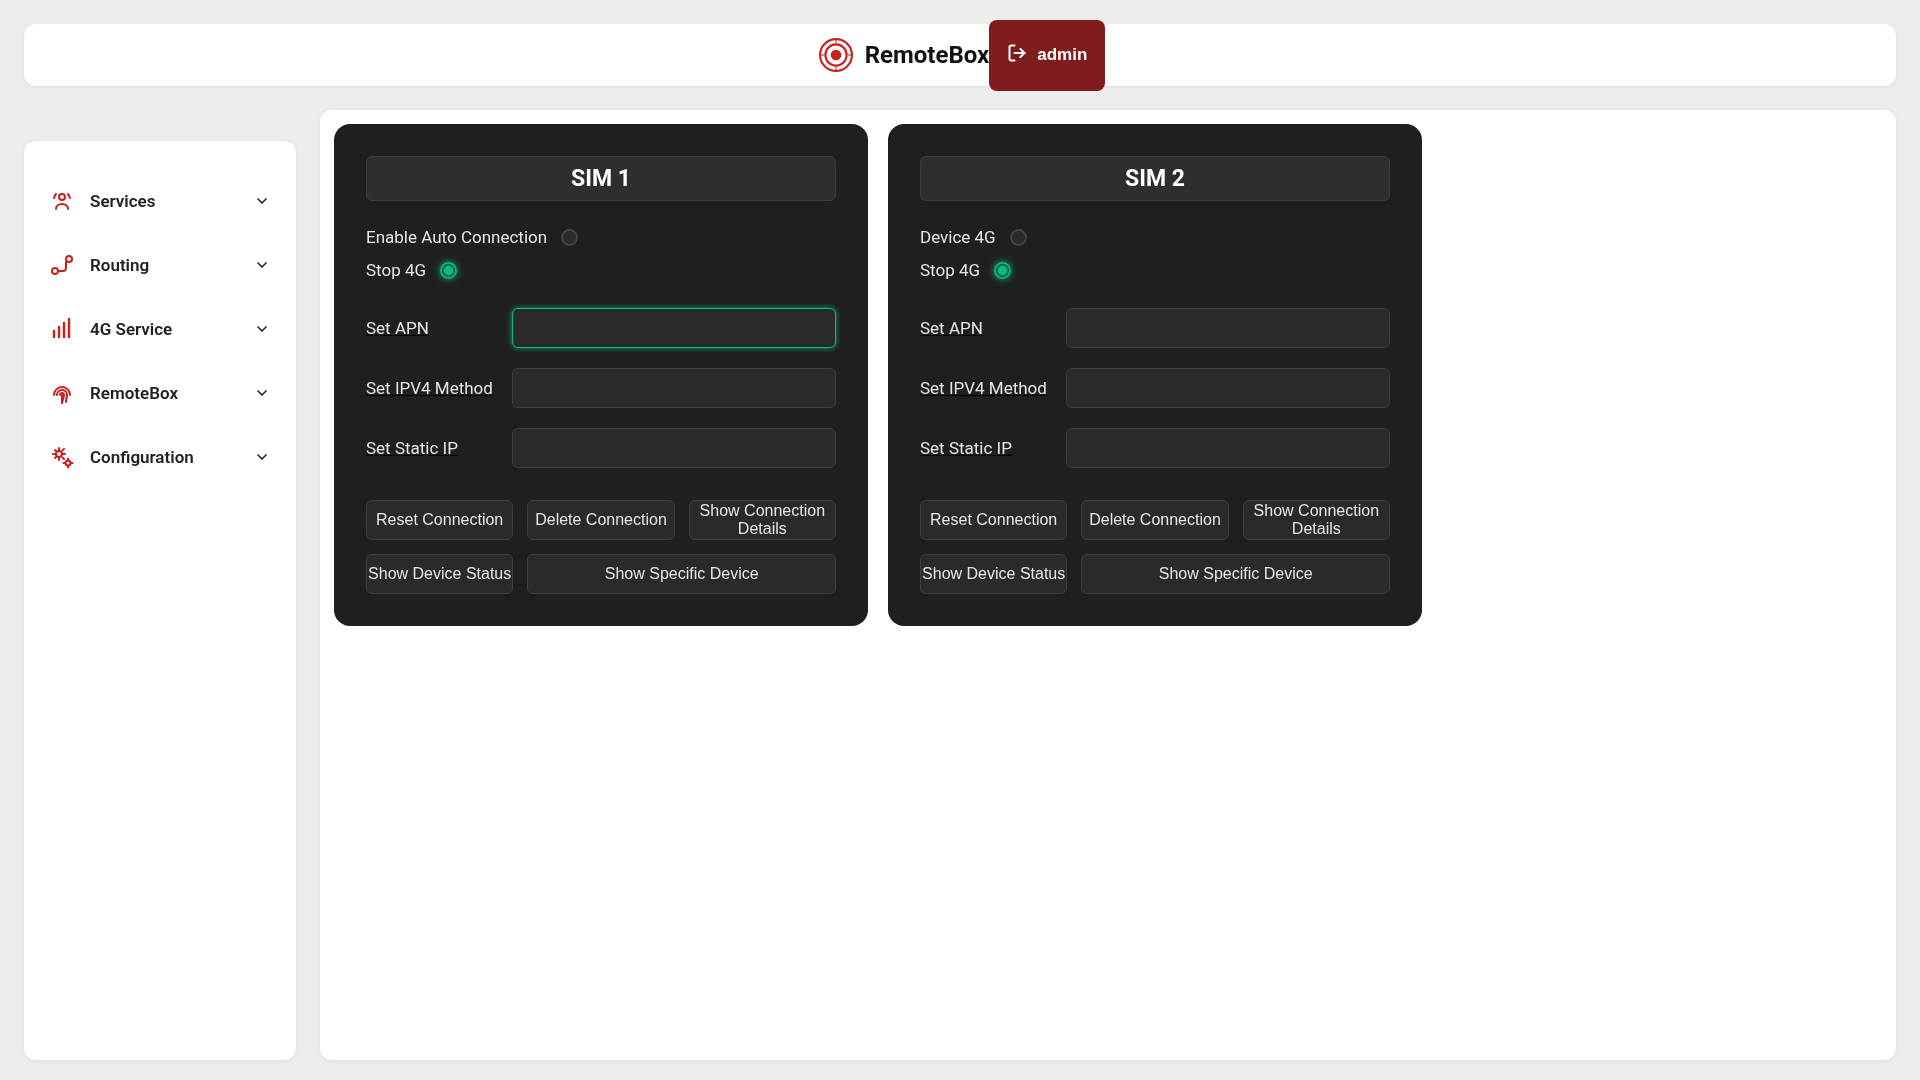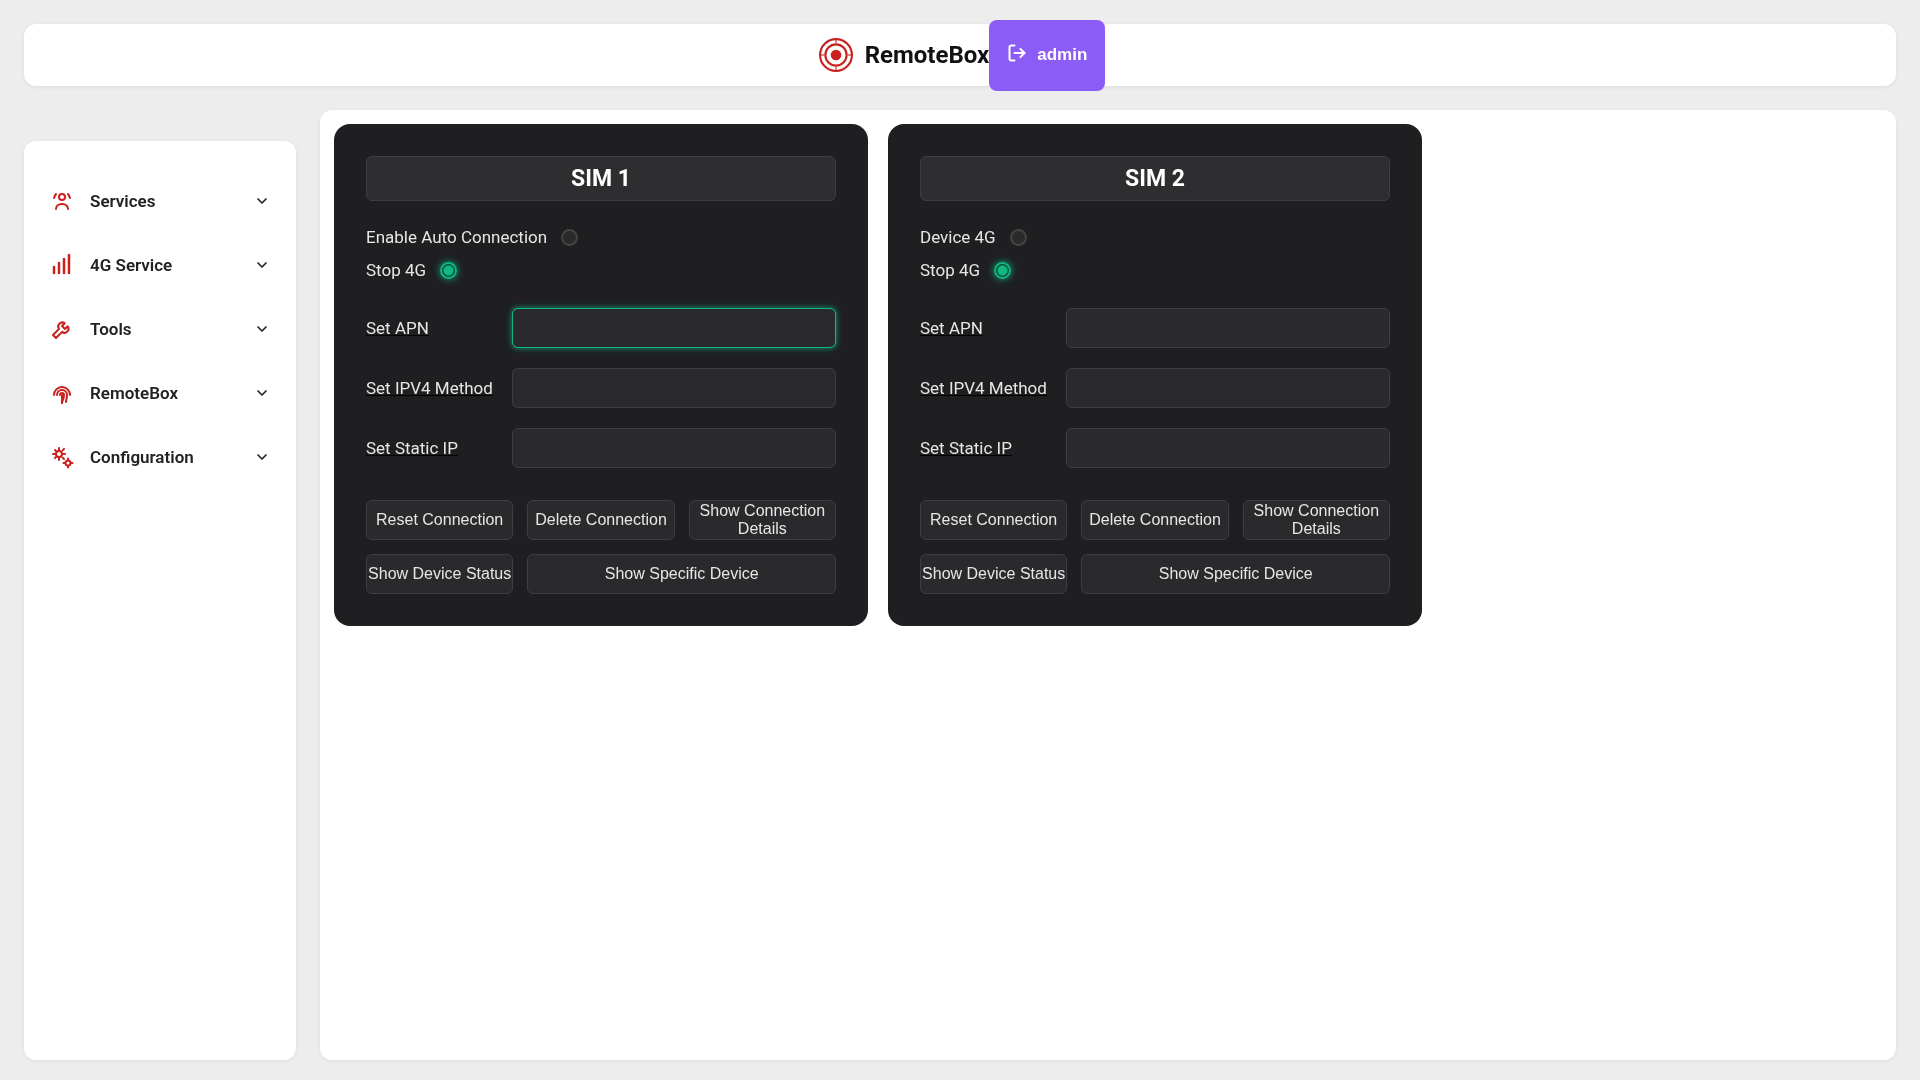--- a/index.html
+++ b/index.html
@@ -23,21 +23,21 @@
       margin-bottom: 24px;
     }
     .brand { display: flex; align-items: center; gap: 12px; }
     .logo {
       width: 34px; height: 34px;
       border-radius: 50%;
       display: inline-flex; align-items: center; justify-content: center;
     }
     .brand-name { font-size: 24px; font-weight: 700; color: #111; }
     .admin-btn {
-      background: #8b5cf6;
+      background: #7f1d1d;
       color: #fff;
       border: none;
       border-radius: 8px;
       font-size: 17px;
       font-weight: 600;
       padding: 23px 18px;
       display: flex; align-items: center; gap: 10px;
       cursor: pointer;
     }
     .workspace { display: flex; gap: 24px; height: 950px; }
@@ -181,47 +181,49 @@
             <path d="M4 9a10 10 0 0 1 2-4"></path>
             <path d="M20 9a10 10 0 0 0-2-4"></path>
           </svg>
       </span>
       <span class="nav-label">Services</span>
       <span class="chevron"><svg viewBox="0 0 24 24" width="16" height="16" fill="none" stroke="currentColor" stroke-width="2.5" stroke-linecap="round" stroke-linejoin="round">
             <polyline points="6 9 12 15 18 9"></polyline>
           </svg></span>
     </div>
 
+    <div class="nav-item">
+      <span class="nav-icon">
+        <svg viewBox="0 0 24 24" width="24" height="24" fill="none" stroke="currentColor" stroke-width="2" stroke-linecap="round">
+            <circle cx="5" cy="18" r="3"></circle>
+            <circle cx="19" cy="6" r="3"></circle>
+            <path d="M8 18h5a3 3 0 0 0 3-3V9"></path>
+          </svg>
+      </span>
+      <span class="nav-label">Routing</span>
+      <span class="chevron"><svg viewBox="0 0 24 24" width="16" height="16" fill="none" stroke="currentColor" stroke-width="2.5" stroke-linecap="round" stroke-linejoin="round">
+            <polyline points="6 9 12 15 18 9"></polyline>
+          </svg></span>
+    </div>
 
     <div class="nav-item">
       <span class="nav-icon">
         <svg viewBox="0 0 24 24" width="24" height="24" fill="none" stroke="currentColor" stroke-width="2.5" stroke-linecap="round">
             <line x1="4" y1="20" x2="4" y2="14"></line>
             <line x1="9" y1="20" x2="9" y2="10"></line>
             <line x1="14" y1="20" x2="14" y2="6"></line>
             <line x1="19" y1="20" x2="19" y2="2"></line>
           </svg>
       </span>
       <span class="nav-label">4G Service</span>
       <span class="chevron"><svg viewBox="0 0 24 24" width="16" height="16" fill="none" stroke="currentColor" stroke-width="2.5" stroke-linecap="round" stroke-linejoin="round">
             <polyline points="6 9 12 15 18 9"></polyline>
           </svg></span>
     </div>
 
-    <div class="nav-item">
-      <span class="nav-icon">
-        <svg viewBox="0 0 24 24" width="24" height="24" fill="none" stroke="currentColor" stroke-width="2" stroke-linecap="round" stroke-linejoin="round">
-            <path d="M14.7 6.3a4 4 0 0 0-5.6 5.6L3 18l3 3 6.1-6.1a4 4 0 0 0 5.6-5.6L15 12l-3-3 2.7-2.7z"></path>
-          </svg>
-      </span>
-      <span class="nav-label">Tools</span>
-      <span class="chevron"><svg viewBox="0 0 24 24" width="16" height="16" fill="none" stroke="currentColor" stroke-width="2.5" stroke-linecap="round" stroke-linejoin="round">
-            <polyline points="6 9 12 15 18 9"></polyline>
-          </svg></span>
-    </div>
 
     <div class="nav-item">
       <span class="nav-icon">
         <svg viewBox="0 0 24 24" width="24" height="24" fill="none" stroke="currentColor" stroke-width="2" stroke-linecap="round">
             <path d="M4 14a8 8 0 0 1 16 0"></path>
             <path d="M7 14a5 5 0 0 1 10 0c0 3-1 5-1 7"></path>
             <path d="M10 14a2 2 0 0 1 4 0c0 4-2 6-2 8"></path>
             <path d="M12 14v8"></path>
           </svg>
       </span>

